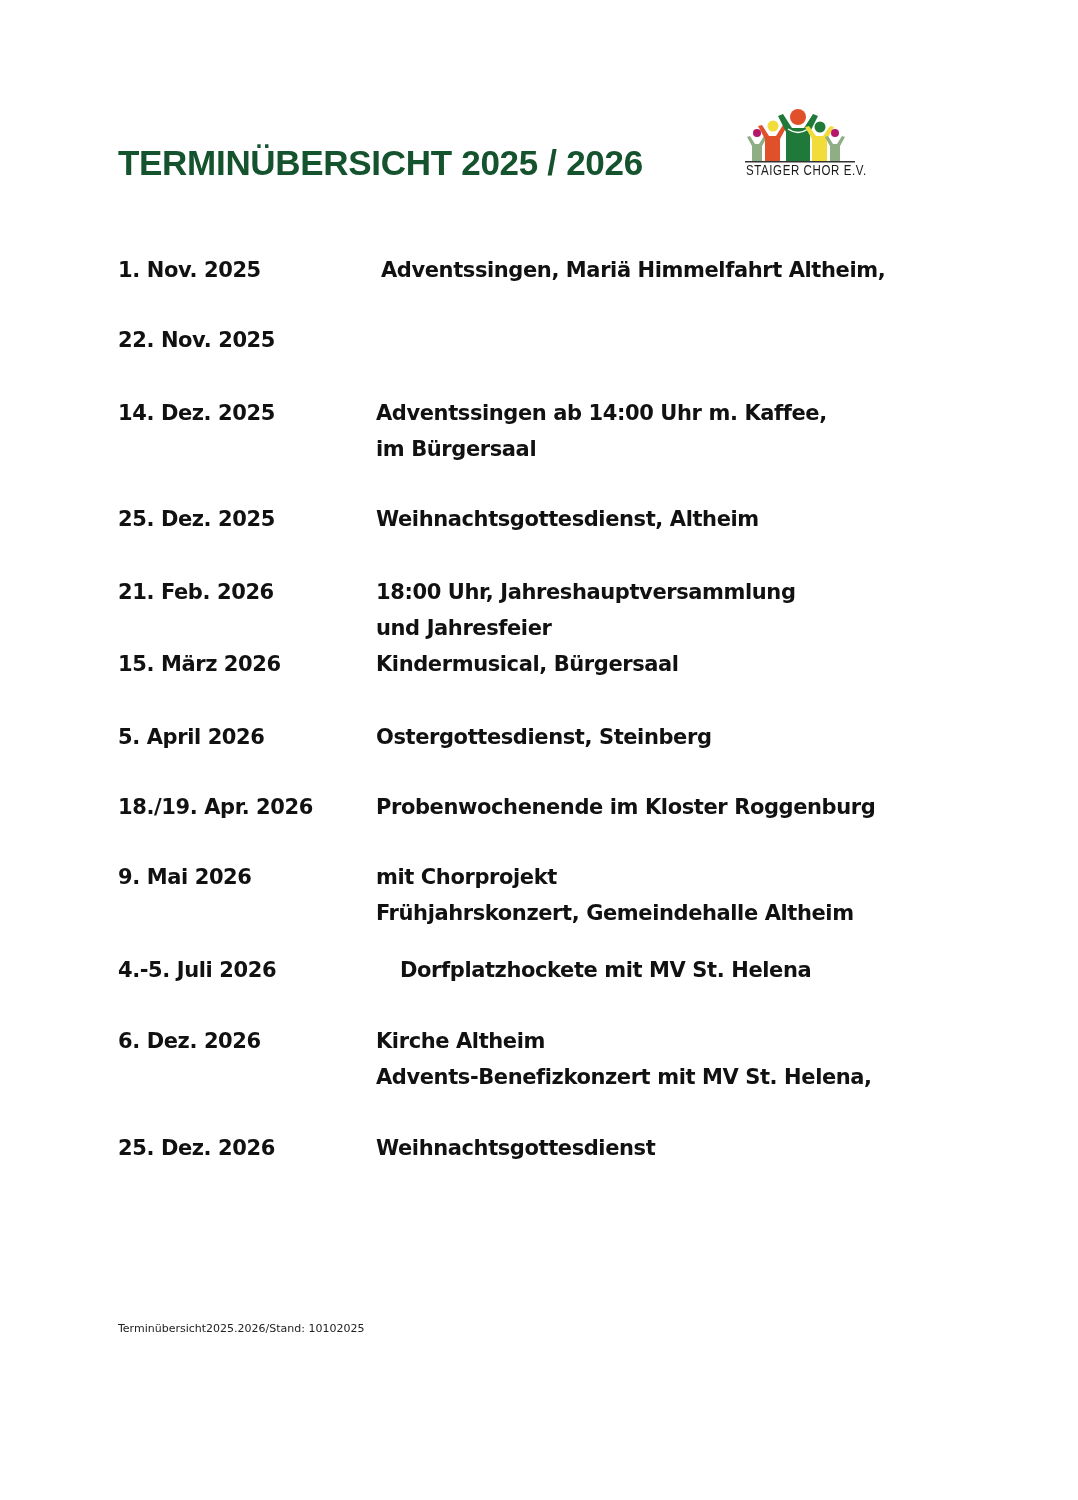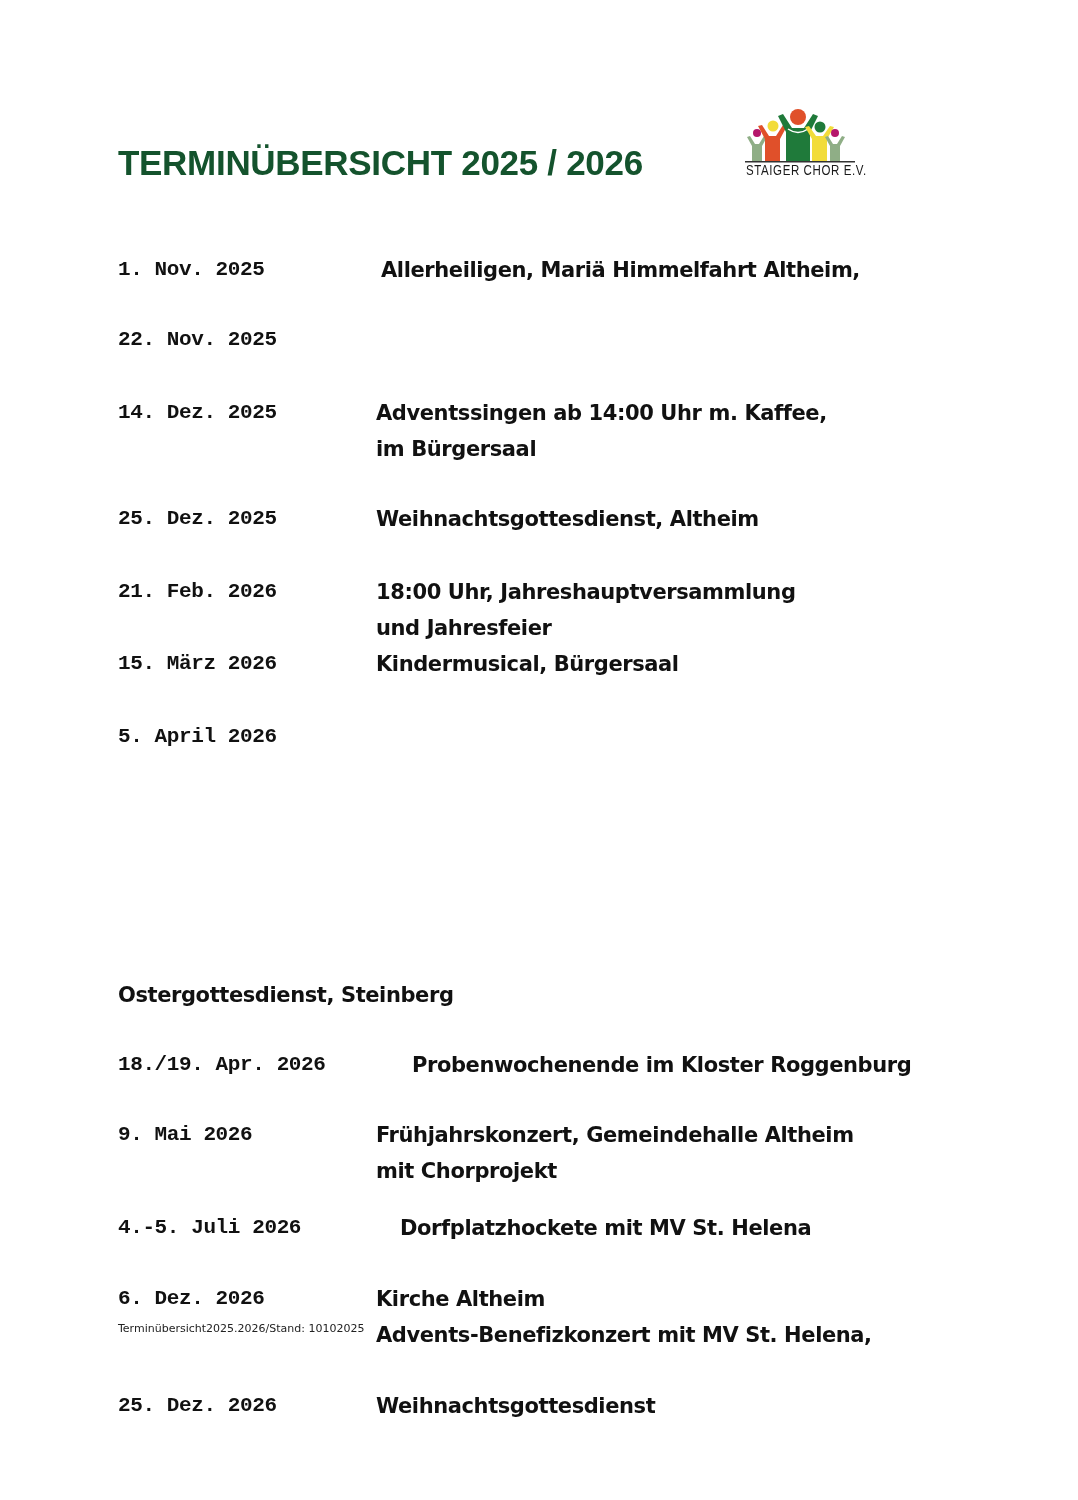--- a/index.html
+++ b/index.html
@@ -59,21 +59,20 @@
       font-weight: bold;
       font-size: 21px;
       line-height: 36px;
       display: flex;
       letter-spacing: -0.4px;
     }
     .event-date {
       width: 258px;
       flex: 0 0 258px;
       white-space: nowrap;
-      font-family: Liberation Mono, monospace;
     }
     .event-desc {
       flex: 1;
       white-space: nowrap;
     }
     .event-desc .line { display: block; }
     .footer-note {
       position: absolute;
       left: 118px;
       top: 1322px;
@@ -117,21 +116,21 @@
     <path d="M98 40 L103 31 L100 30 L95 38 Z" fill="#8fae86"></path>
     <circle cx="93" cy="27" r="4" fill="#b5176b"></circle>
   </svg>
   <span class="logo-text">STAIGER CHOR  E.V.</span>
 </div>
 
 <div class="schedule">
   <div class="event-row" style="margin-top:0;">
     <span class="event-date">1. Nov. 2025</span>
     <span class="event-desc" style="padding-left:5px;">
-      <span class="line">Allerheiligen, Mariä Himmelfahrt Altheim,</span>
+      <span class="line">Adventssingen, Mariä Himmelfahrt Altheim,</span>
     </span>
   </div>
   <div class="event-row" style="margin-top:34px;">
     <span class="event-date">22. Nov. 2025</span>
   </div>
   <div class="event-row" style="margin-top:37px;">
     <span class="event-date">14. Dez. 2025</span>
     <span class="event-desc">
       <span class="line">Adventssingen ab 14:00 Uhr m. Kaffee,</span>
       <span class="line">im Bürgersaal</span>
@@ -149,37 +148,37 @@
       <span class="line">18:00 Uhr, Jahreshauptversammlung</span>
       <span class="line">und Jahresfeier</span>
     </span>
   </div>
   <div class="event-row" style="">
     <span class="event-date">15. März 2026</span>
     <span class="event-desc">
       <span class="line">Kindermusical, Bürgersaal</span>
     </span>
   </div>
-  <div class="event-row" style="margin-top:37px;flex-direction:column;">
+  <div class="event-row" style="margin-top:37px;">
     <span class="event-date">5. April 2026</span>
     <span class="event-desc">
       <span class="line">Ostergottesdienst, Steinberg</span>
     </span>
   </div>
-  <div class="event-row" style="margin-top:34px;gap:36px;">
+  <div class="event-row" style="margin-top:34px;">
     <span class="event-date">18./19. Apr. 2026</span>
     <span class="event-desc">
       <span class="line">Probenwochenende im Kloster Roggenburg</span>
     </span>
   </div>
   <div class="event-row" style="margin-top:34px;">
     <span class="event-date">9. Mai 2026</span>
     <span class="event-desc">
+      <span class="line">mit Chorprojekt</span>
       <span class="line">Frühjahrskonzert, Gemeindehalle Altheim</span>
-      <span class="line">mit Chorprojekt</span>
     </span>
   </div>
   <div class="event-row" style="margin-top:21px;gap:24px;">
     <span class="event-date">4.-5. Juli 2026</span>
     <span class="event-desc">
       <span class="line">Dorfplatzhockete mit MV St. Helena</span>
     </span>
   </div>
   <div class="event-row" style="margin-top:35px;">
     <span class="event-date">6. Dez. 2026</span>

